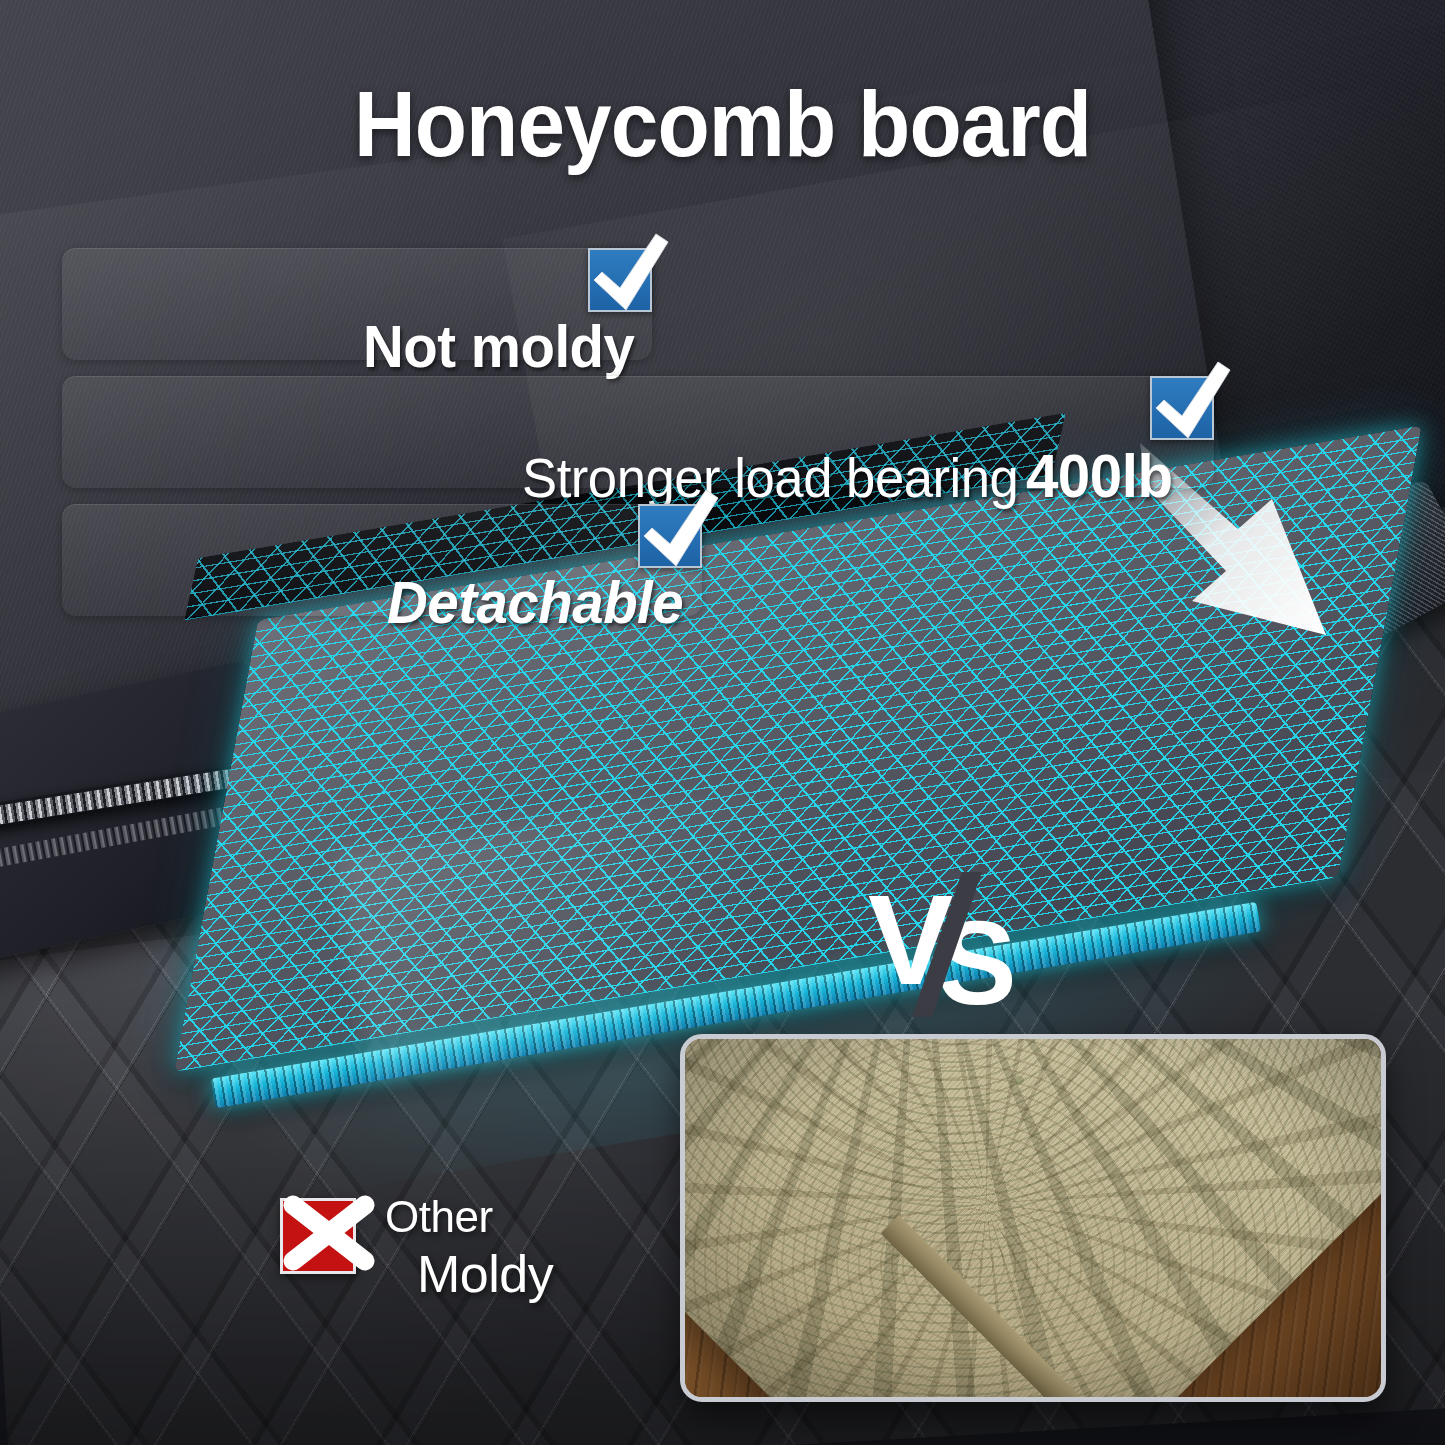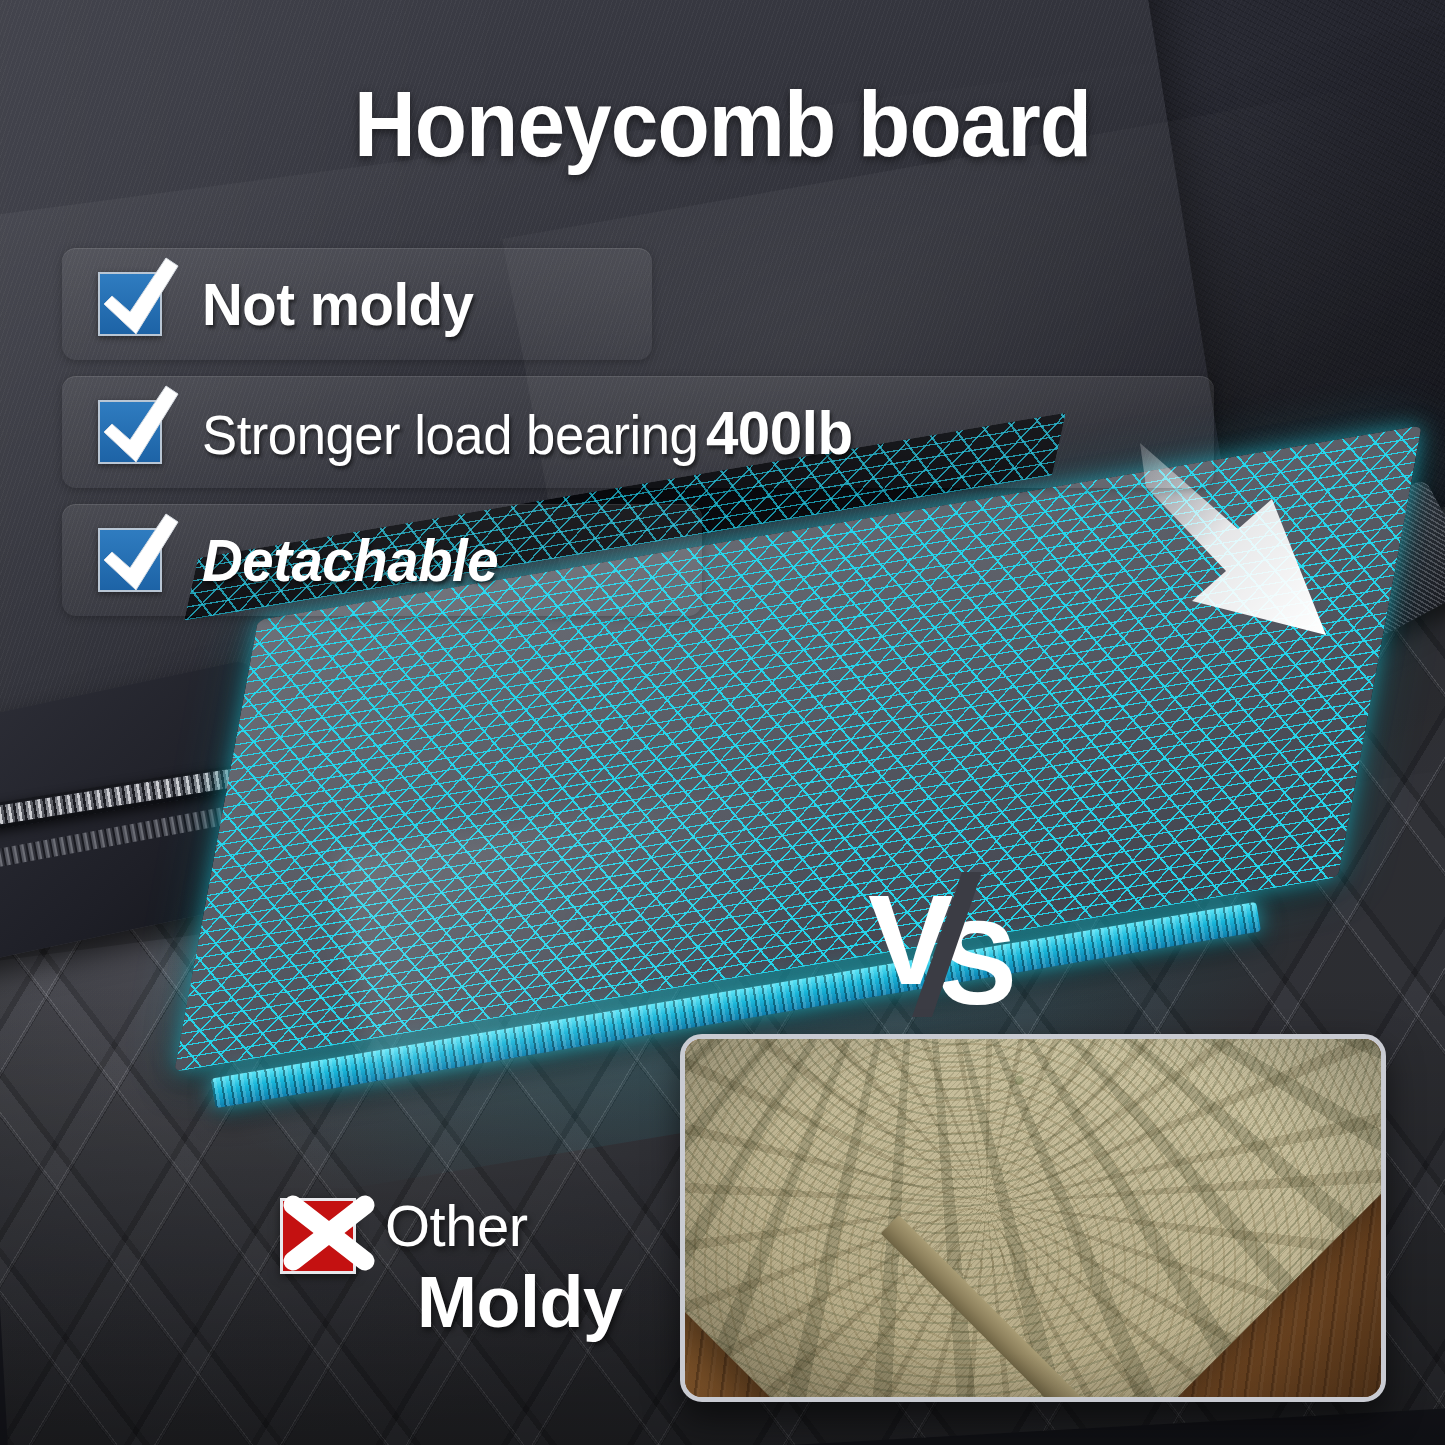--- a/index.html
+++ b/index.html
@@ -222,27 +222,28 @@
     text-shadow:0 3px 10px rgba(0,0,0,.55);
     white-space:nowrap;
   }
 
   
   .checklist {
     position:absolute; left:62px; top:248px; width:1000px;
   }
   .check-row {
     position:relative;
-    display:flex; align-items:center;
+    display:flex; align-items:flex-end;
     height:112px;
     margin-bottom:16px;
     padding-left:36px;
     border-radius:14px;
     background:linear-gradient(180deg, rgba(255,255,255,.085), rgba(255,255,255,.030));
     box-shadow:inset 0 1px 0 rgba(255,255,255,.10), 0 2px 8px rgba(0,0,0,.25);
+    flex-direction:column;
   }
   .check-row.wide  { width:1152px; }
   .check-row.narrow{ width:590px; }
   .check-row.mid   { width:640px;font-style:italic; }
 
   .cbox {
     position:relative;
     width:64px; height:64px; flex:0 0 64px;
     background:linear-gradient(180deg,#2f7cc0,#1d63a6);
     border:2px solid #b9c6d4;
@@ -282,22 +283,22 @@
   }
   .xmark svg { position:absolute; left:-16px; top:-22px; width:120px; height:120px; overflow:visible; }
 
   .other-txt {
     position:absolute; left:385px; top:1192px;
     color:#fff;
     font-family:"Liberation Sans", sans-serif;
     text-shadow:2px 3px 6px rgba(0,0,0,.6);
     white-space:nowrap;
   }
-  .other-txt .l1 { display:block; font-size:58px; font-weight:normal; letter-spacing:-.5px; }
-  .other-txt .l2 { display:block; font-size:72px; font-weight:bold; letter-spacing:-.5px; margin-top:2px; margin-left:32px; }
+  .other-txt .l1 { display:block; font-size:44px; font-weight:normal; letter-spacing:-.5px; }
+  .other-txt .l2 { display:block; font-size:52px; font-weight:normal; letter-spacing:-.5px; margin-top:2px; margin-left:32px; }
 
   
   .inset {
     position:absolute; left:680px; top:1034px; width:706px; height:368px;
     border:5px solid #c9cbd2;
     border-radius:22px;
     overflow:hidden;
     box-shadow:0 16px 34px rgba(0,0,0,.55);
     background:#6b4523;
   }

